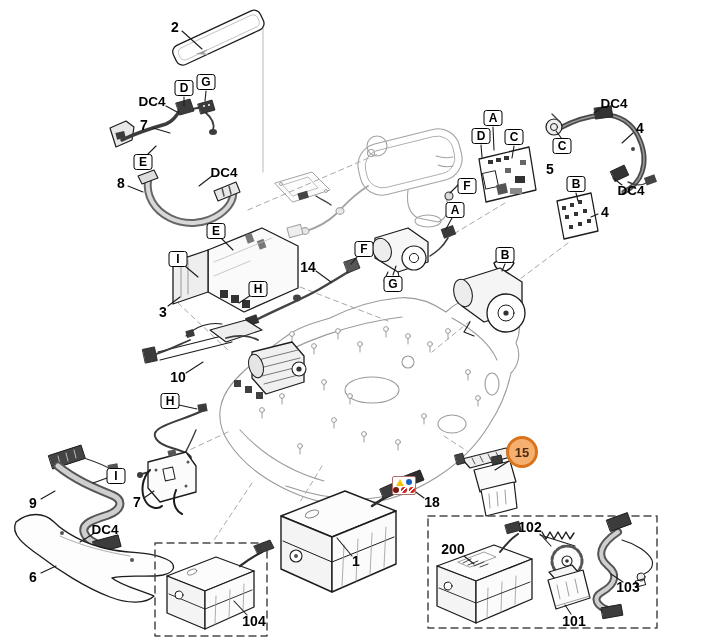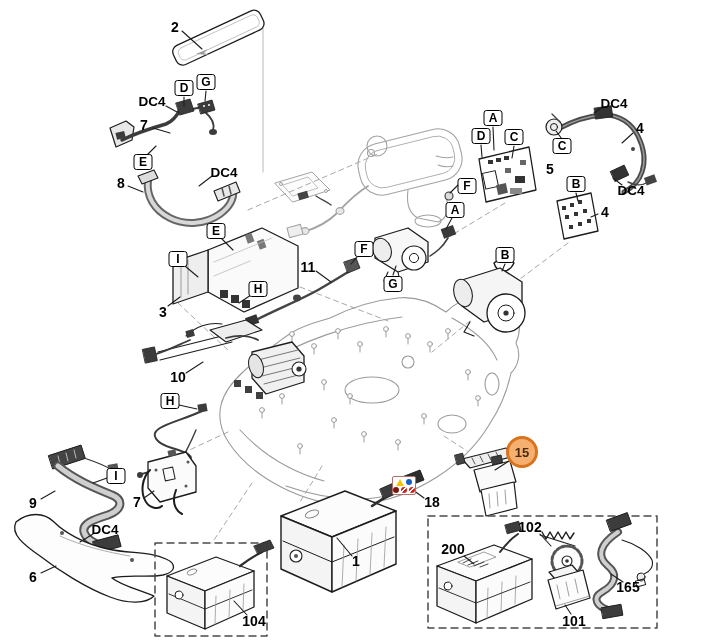--- a/index.html
+++ b/index.html
@@ -396,34 +396,34 @@
     <path d="M571,614 L565,605"></path>
         <path d="M623,582 L611,574"></path>
         <path d="M247,615 L234,601"></path>
   </g>
 </svg>
 
   <div class="num" style="left:175px;top:27px">2</div>
   <div class="num" style="left:144px;top:125px">7</div>
   <div class="num" style="left:121px;top:183px">8</div>
   <div class="num" style="left:163px;top:312px">3</div>
-  <div class="num" style="left:308px;top:267px">11</div>
+  <div class="num" style="left:308px;top:267px">14</div>
   <div class="num" style="left:550px;top:169px">5</div>
   <div class="num" style="left:640px;top:128px">4</div>
   <div class="num" style="left:605px;top:212px">4</div>
   <div class="num" style="left:178px;top:377px">10</div>
   <div class="num" style="left:33px;top:503px">9</div>
   <div class="num" style="left:137px;top:502px">7</div>
   <div class="num" style="left:33px;top:577px">6</div>
   <div class="num" style="left:356px;top:561px">1</div>
   <div class="num" style="left:432px;top:502px">18</div>
   <div class="num" style="left:453px;top:549px">200</div>
   <div class="num" style="left:530px;top:527px">102</div>
   <div class="num" style="left:574px;top:621px">101</div>
-  <div class="num" style="left:628px;top:587px">165</div>
+  <div class="num" style="left:628px;top:587px">103</div>
   <div class="num" style="left:254px;top:621px">104</div>
 
   <div class="letterbox" style="left:184px;top:88px">D</div>
   <div class="letterbox" style="left:206px;top:82px">G</div>
   <div class="letterbox" style="left:143px;top:162px">E</div>
   <div class="letterbox" style="left:216px;top:231px">E</div>
   <div class="letterbox" style="left:178px;top:259px">I</div>
   <div class="letterbox" style="left:258px;top:289px">H</div>
   <div class="letterbox" style="left:364px;top:249px">F</div>
   <div class="letterbox" style="left:393px;top:284px">G</div>

